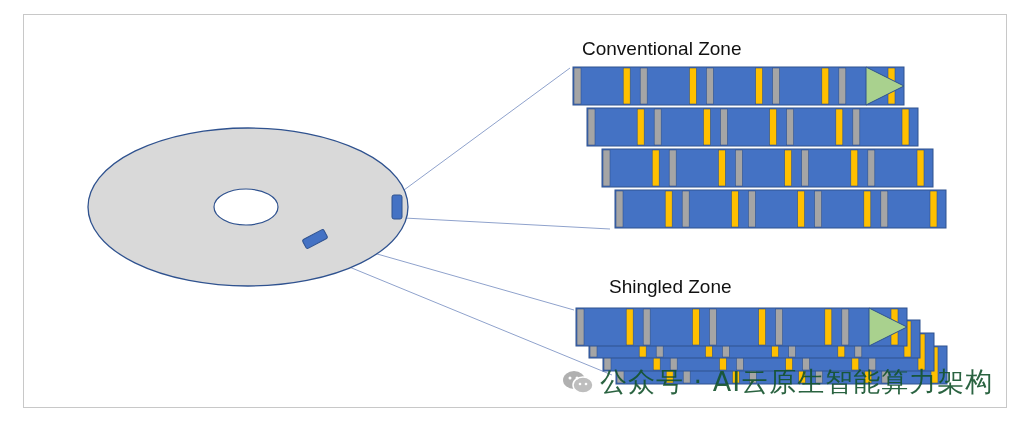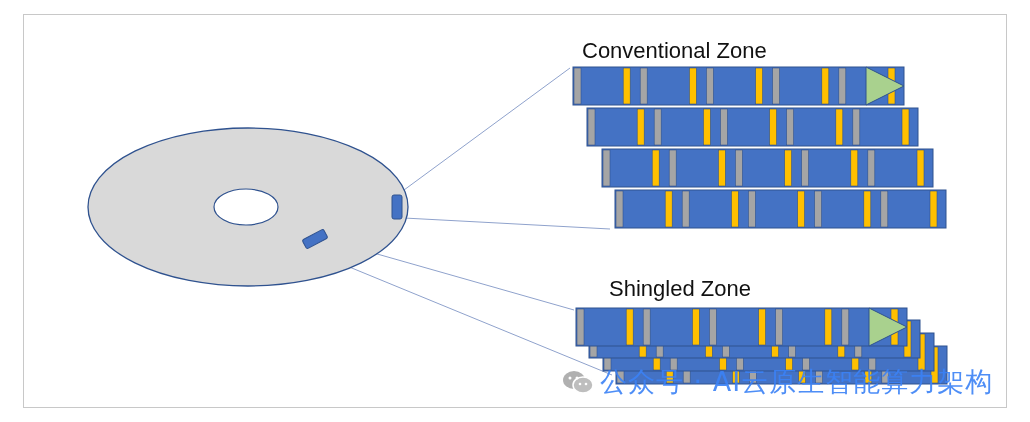--- a/index.html
+++ b/index.html
@@ -1,20 +1,20 @@
 <!DOCTYPE html>
 <html><head>
 <meta charset="utf-8">
 <style>
   html, body { margin:0; padding:0; background:#ffffff; }
   body { width:1030px; height:422px; position:relative; overflow:hidden; font-family:"Liberation Sans", sans-serif; }
   .frame { position:absolute; left:23px; top:14px; width:984px; height:394px; border:1px solid #c8c8c8; box-sizing:border-box; background:#fff; }
   svg.diagram { position:absolute; left:0; top:0; }
-  .zone-title { position:absolute; font-size:22px; color:#111; font-family:"Liberation Sans", sans-serif; }
-  .watermark { position:absolute; left:562px; top:364px; font-size:27px; color:#3b82f6; font-family:"DejaVu Sans", sans-serif; letter-spacing:1px; display:flex; align-items:center; gap:6px; opacity:0.9; }
+  .zone-title { position:absolute; font-size:19px; color:#111; font-family:"Liberation Sans", sans-serif; }
+  .watermark { position:absolute; left:562px; top:364px; font-size:27px; color:#14532d; font-family:"DejaVu Sans", sans-serif; letter-spacing:1px; display:flex; align-items:center; gap:6px; opacity:0.9; }
   .wm-icon { width:32px; height:26px; position:relative; }
 </style>
 </head>
 <body>
 
 <div class="frame"></div>
 
 <svg class="diagram" width="1030" height="422" viewBox="0 0 1030 422" xmlns="http://www.w3.org/2000/svg">
 
   <g id="callouts">

